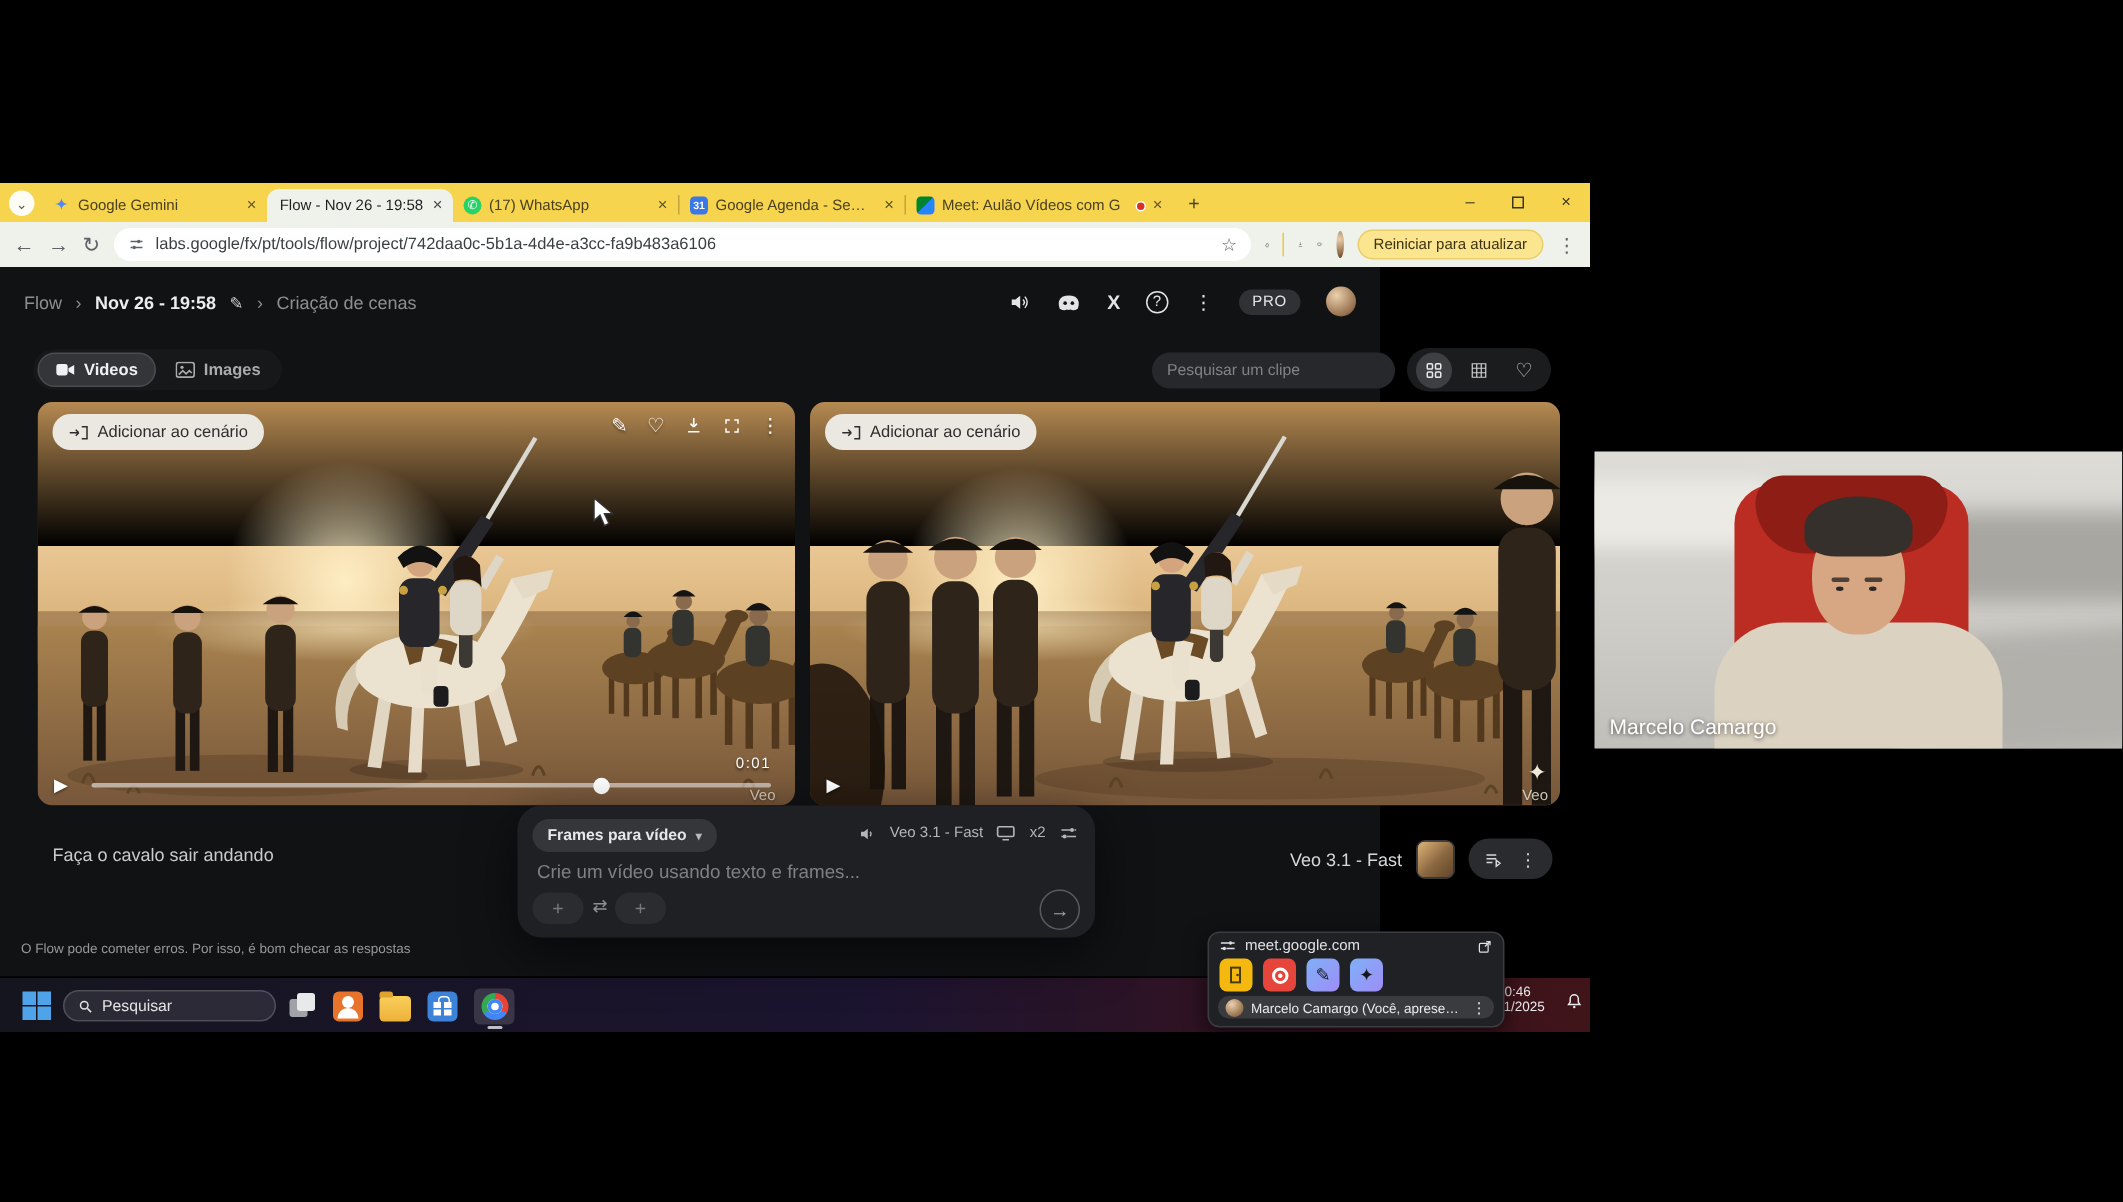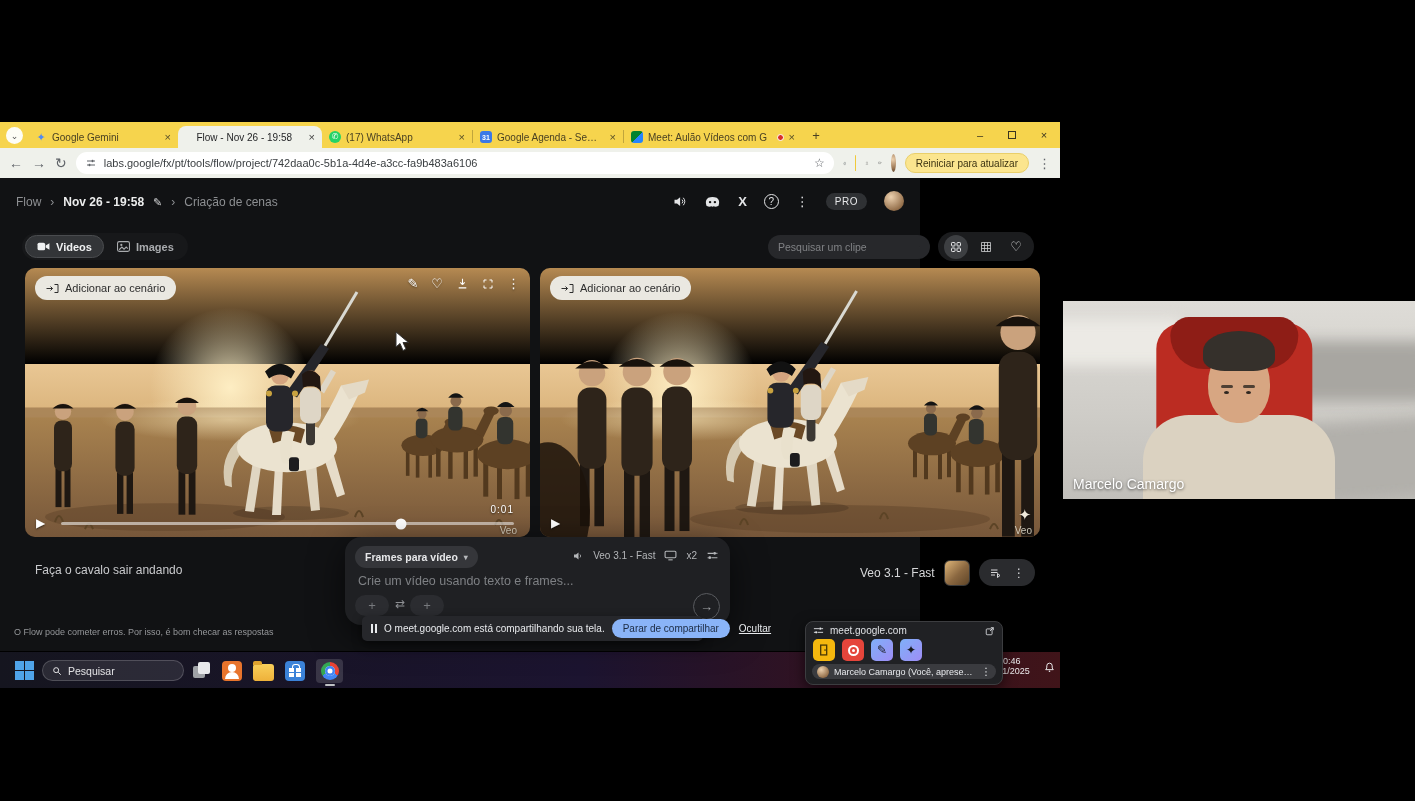--- a/index.html
+++ b/index.html
@@ -233,21 +233,21 @@
 <div id="stage">
 
   <div class="browser">
     <div class="tabstrip">
       <div class="tab-search">⌄</div>
       <div class="tab" style="width:150px">
         <span class="fav gemini">✦</span>
         <span class="tlabel">Google Gemini</span>
         <span class="tclose">×</span>
       </div>
-      <div class="tab active" style="width:144px">
+      <div class="tab active" style="width:124px">
         <span class="tlabel" style="text-align:center">Flow - Nov 26 - 19:58</span>
         <span class="tclose">×</span>
       </div>
       <div class="tab" style="width:150px">
         <span class="fav whatsapp">✆</span>
         <span class="tlabel">(17) WhatsApp</span>
         <span class="tclose">×</span>
       </div>
       <div class="tsep"></div>
       <div class="tab" style="width:150px">
@@ -483,29 +483,20 @@
       <div class="pinput">Crie um vídeo usando texto e frames...</div>
       <div class="pplus" style="left:10px">+</div>
       <span class="pswap">⇄</span>
       <div class="pplus" style="left:65px">+</div>
       <div class="psend">→</div>
     </div>
 
     <div class="disclaimer">O Flow pode cometer erros. Por isso, é bom checar as respostas</div>
   </div>
 
-  <div class="sharebar">
-    <span class="pauseic">
-        <i></i>
-        <i></i>
-      </span>
-    <span class="sharemsg">O meet.google.com está compartilhando sua tela.</span>
-    <span class="stopbtn">Parar de compartilhar</span>
-    <span class="hidelink">Ocultar</span>
-  </div>
 
   <div class="meetpopup">
     <div class="mp-head">
       <svg class="ic" width="11" height="9" viewBox="0 0 24 18">
           <path d="M2 5h12M18 5h4M2 13h4M10 13h12" stroke="#dfe1e5" stroke-width="2"></path>
           <circle cx="16" cy="5" r="2.4" fill="#dfe1e5"></circle>
           <circle cx="7" cy="13" r="2.4" fill="#dfe1e5"></circle>
         </svg>
       <span class="mp-dom">meet.google.com</span>
       <svg class="ic" width="10" height="10" viewBox="0 0 24 24">

